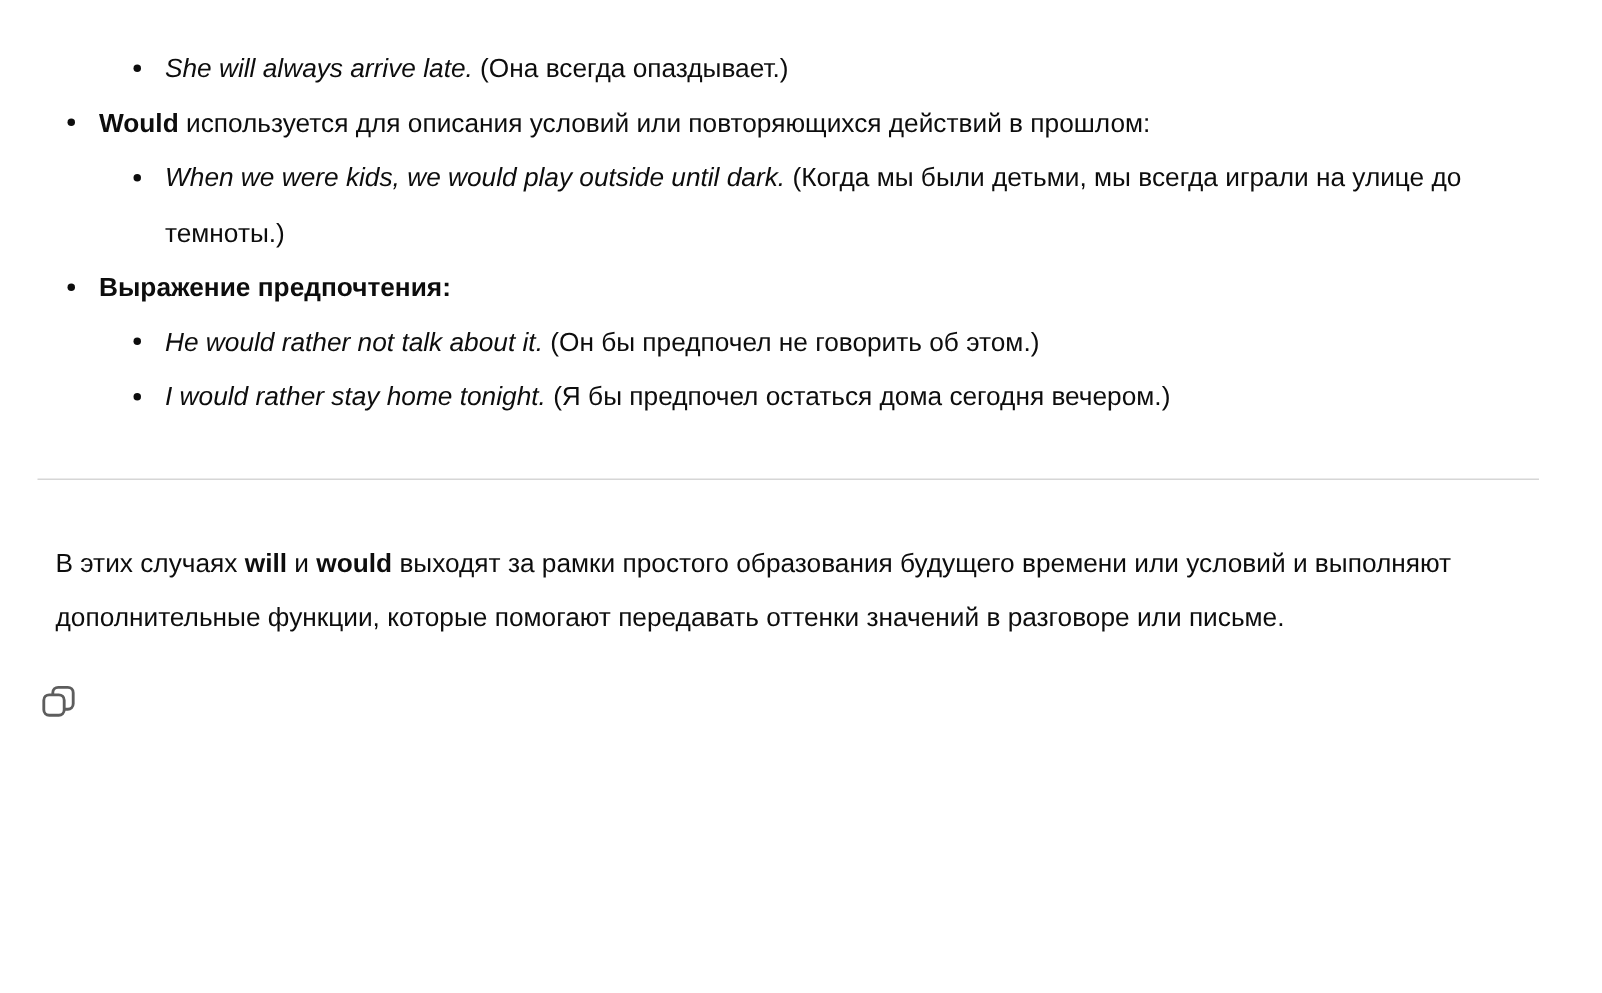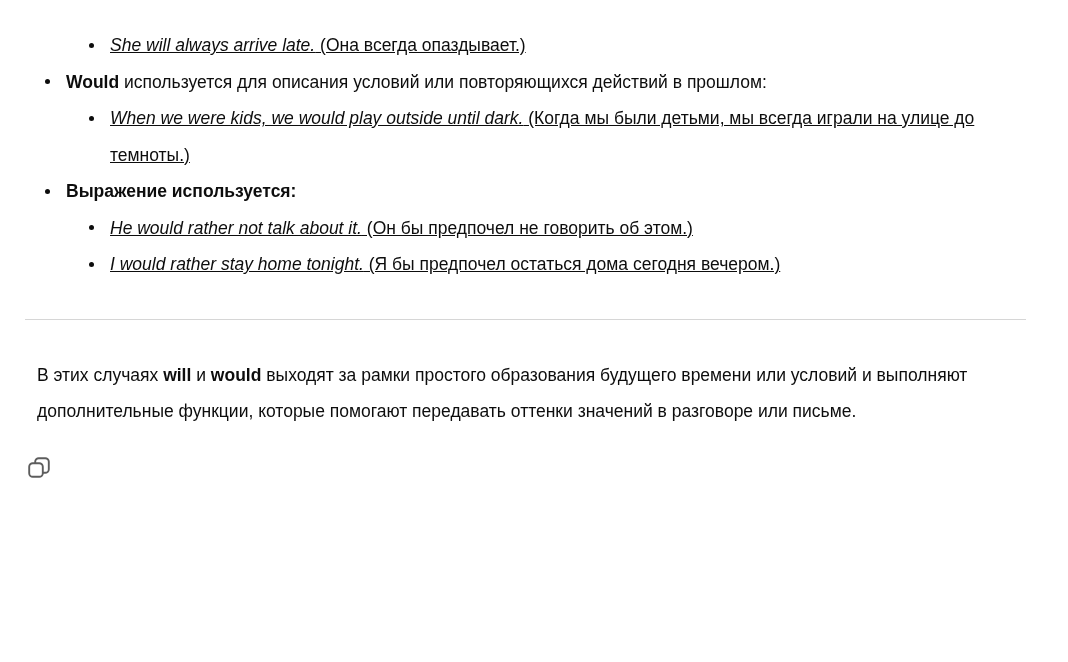--- a/index.html
+++ b/index.html
@@ -34,21 +34,21 @@
   ul.bullet-list {
     list-style: none;
     margin: 0;
     padding: 0;
   }
   ul.bullet-list li {
     position: relative;
     line-height: 36.5px;
   }
   li.l1 { padding-left: 41px; }
-  li.l2 { padding-left: 85px; text-decoration: underline; }
+  li.l2 { padding-left: 85px; }
   ul.bullet-list li::before {
     content: "";
     position: absolute;
     top: 15.8px;
     width: 5px;
     height: 5px;
     border-radius: 50%;
     background: var(--text, #0d0d0d);
   }
   li.l1::before { left: 20px; }
@@ -86,21 +86,21 @@
 
 
   <ul class="bullet-list">
     <li class="l2"><span class="i">She will always arrive late.</span><span> (Она всегда опаздывает.)</span></li>
     <li class="l1"><span class="b">Would</span><span> используется для описания условий или повторяющихся действий в прошлом:</span></li>
     <li class="l2"><span class="i">When we were kids, we would play outside until dark.</span><span> (Когда мы были детьми, мы всегда играли на улице до темноты.)</span></li>
   </ul>
 
 
   <ul class="bullet-list">
-    <li class="l1"><span class="b">Выражение используется:</span></li>
+    <li class="l1"><span class="b">Выражение предпочтения:</span></li>
     <li class="l2"><span class="i">He would rather not talk about it.</span><span> (Он бы предпочел не говорить об этом.)</span></li>
     <li class="l2"><span class="i">I would rather stay home tonight.</span><span> (Я бы предпочел остаться дома сегодня вечером.)</span></li>
   </ul>
 
   <hr class="divider">
 
   <p class="summary"><span>В этих случаях </span><span class="b">will</span><span> и </span><span class="b">would</span><span> выходят за рамки простого образования будущего времени или условий и выполняют дополнительные функции, которые помогают передавать оттенки значений в разговоре или письме.</span></p>
 
   <button class="copy-btn">
     <span>

